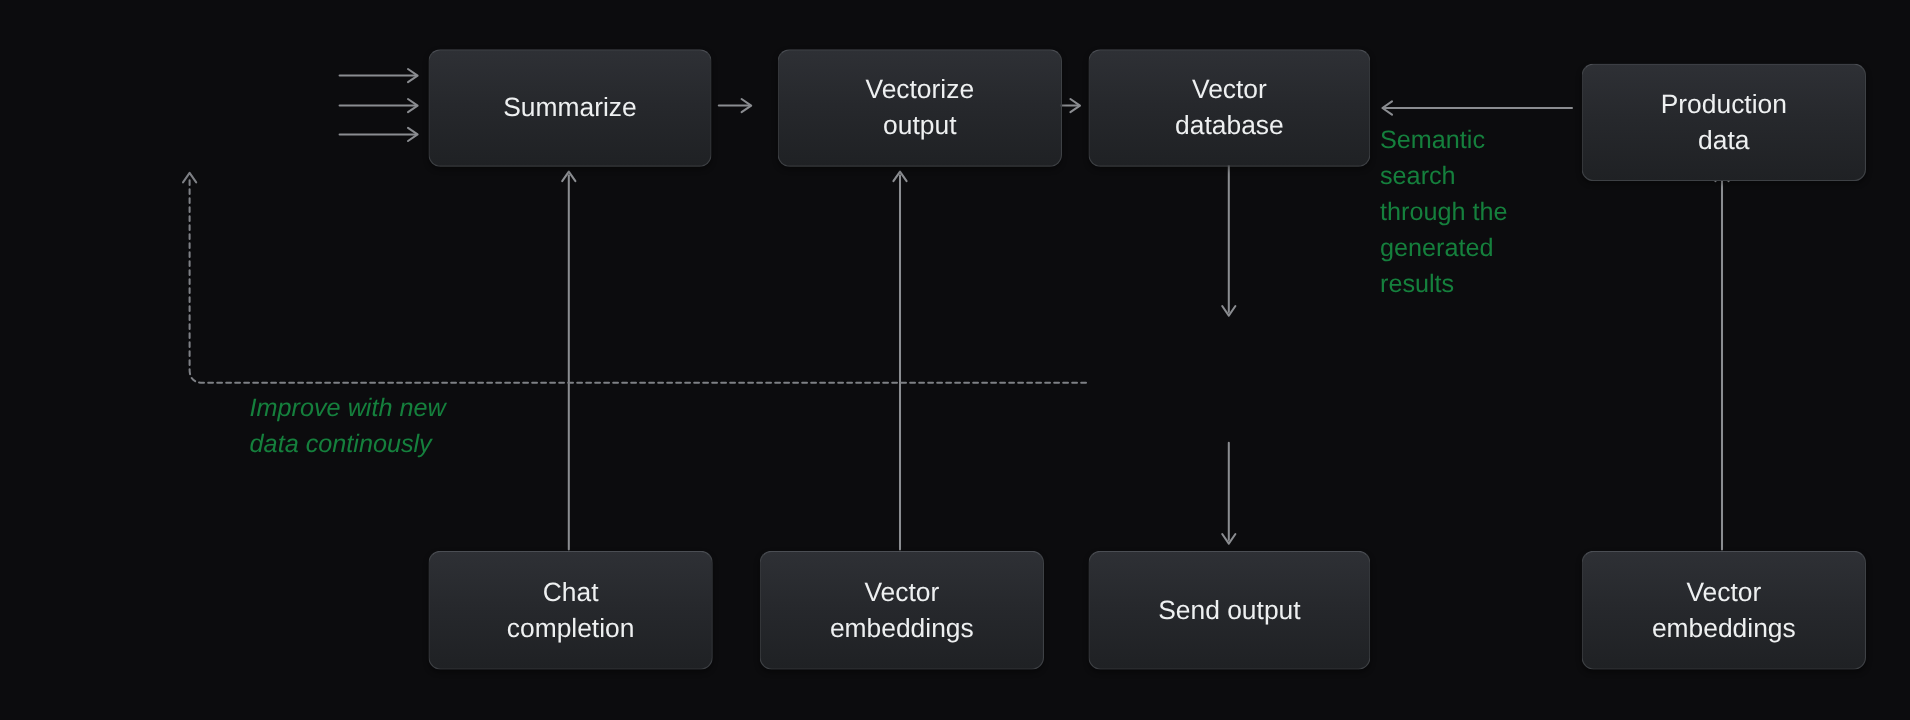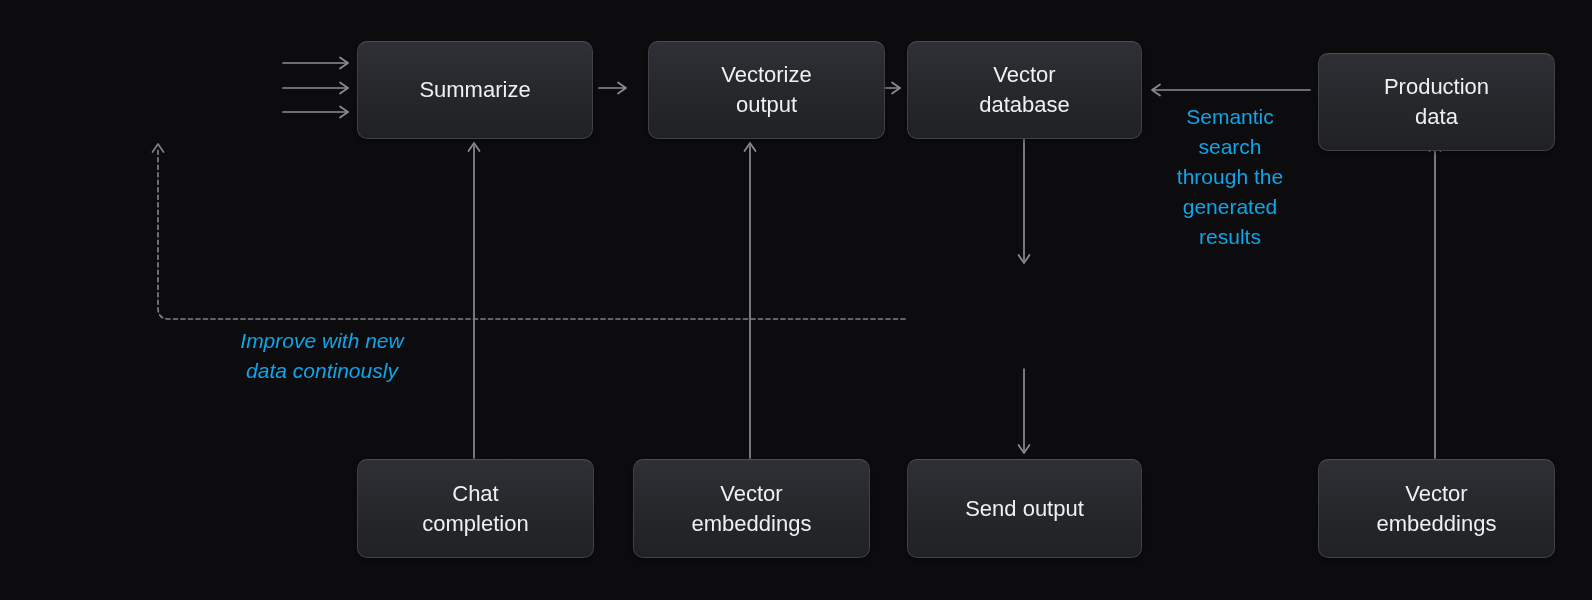--- a/index.html
+++ b/index.html
@@ -23,22 +23,22 @@
   .n-summarize{left:357px;top:41px;width:234px;height:96px;}
   .n-vectorize{left:633px;top:41px;width:235px;height:96px;margin-left:15px;}
   .n-vectordb{left:907px;top:41px;width:233px;height:96px;}
   .n-production{left:1318px;top:53px;width:235px;height:96px;}
   .n-found{left:907px;top:270px;width:233px;height:98px;}
   .n-chat{left:357px;top:459px;width:235px;height:97px;}
   .n-vembed-left{left:633px;top:459px;width:235px;height:97px;}
   .n-send{left:907px;top:459px;width:233px;height:97px;}
   .n-vembed-right{left:1318px;top:459px;width:235px;height:97px;}
   .annotation{
-    position:absolute;color:#0ea5e9;font-size:21px;line-height:30px;
-    text-align:center;white-space:pre-line;
+    position:absolute;color:#15803d;font-size:21px;line-height:30px;
+    white-space:pre-line;
   }
   .a-semantic{left:1150px;top:102px;width:160px;}
   .a-improve{left:208px;top:326px;width:228px;font-style:italic;}
 </style>
 </head>
 <body>
 
 <div class="stage">
 
   <svg class="arrow-layer" viewBox="0 0 1592 600" fill="none" stroke="#8b8d91" stroke-width="1.7" stroke-linecap="round" stroke-linejoin="round">

